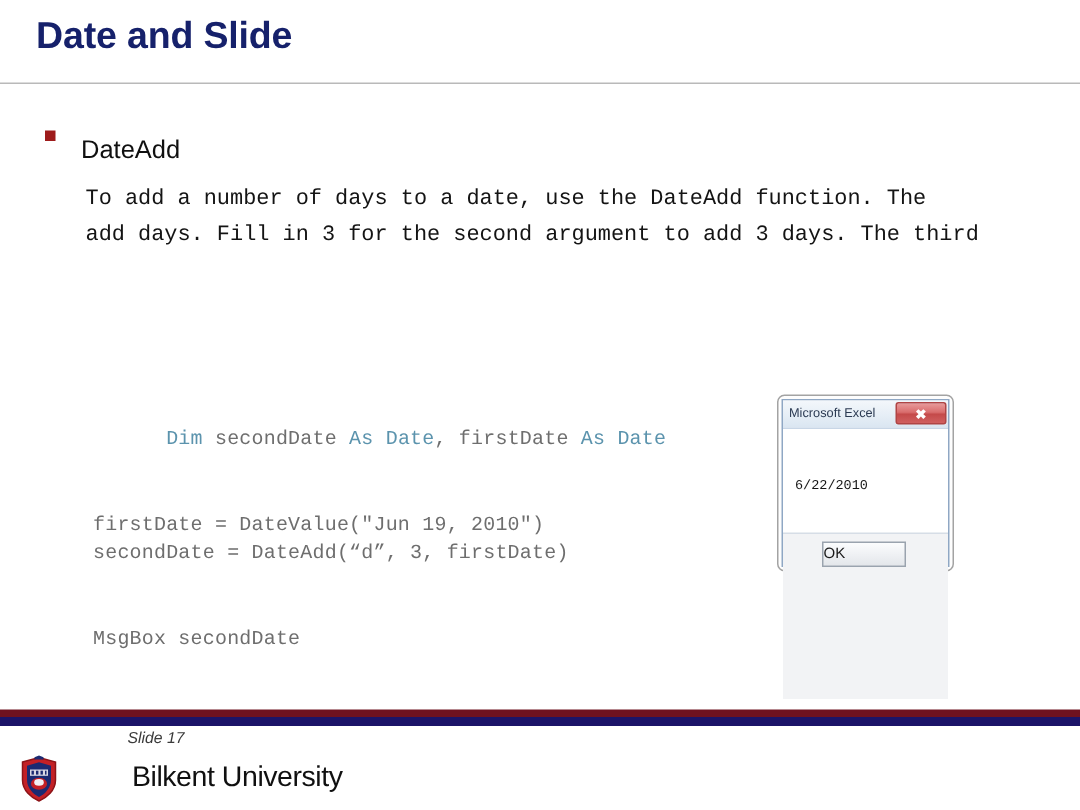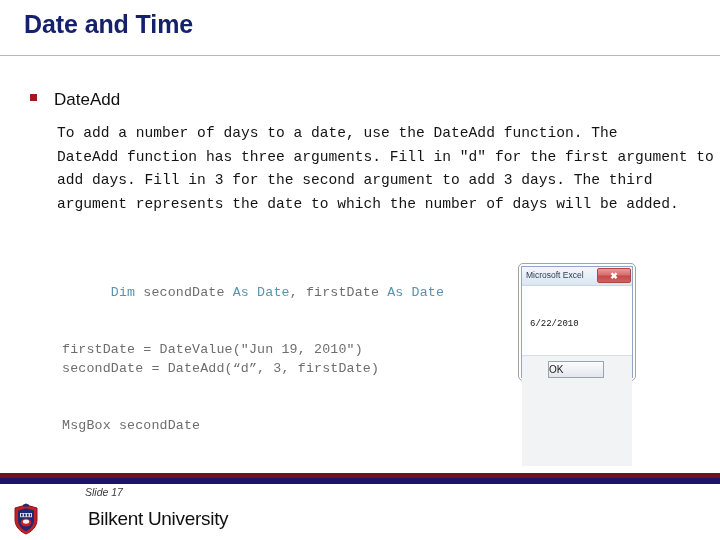--- a/index.html
+++ b/index.html
@@ -45,21 +45,21 @@
     height: 1px;
     background: #b9b9b9;
   }
 
   
   .bullet-row {
     position: absolute;
     left: 30px;
     top: 90px;
     display: flex;
-    align-items: center;
+    align-items: flex-start;
   }
   .bullet-mark {
     width: 7px;
     height: 7px;
     background: #9e1b1b;
     display: inline-block;
     margin-right: 17px;
     position: relative;
     top: -3px;
     flex: none;
@@ -230,34 +230,32 @@
     white-space: nowrap;
     margin-left: 44px;
   }
 </style>
 </head>
 <body>
 
 <div class="slide">
 
   <div class="title-area">
-    <div class="slide-title">Date and Time</div>
+    <div class="slide-title">Date and Slide</div>
     <div class="title-rule"></div>
   </div>
 
   <div class="bullet-row">
     <span class="bullet-mark"></span>
     <span class="bullet-text">DateAdd</span>
   </div>
 
   <div class="body-para">
     <span>To add a number of days to a date, use the DateAdd function. The</span>
-    <span>DateAdd function has three arguments. Fill in "d" for the first argument to</span>
     <span>add days. Fill in 3 for the second argument to add 3 days. The third</span>
-    <span>argument represents the date to which the number of days will be added.</span>
   </div>
 
   <div class="code-block">
     <div class="code-line">
       <span class="kw">Dim</span><span> secondDate </span><span class="kw">As Date</span><span>, firstDate </span><span class="kw">As Date</span>
     </div>
     <div class="code-gap"></div>
     <div class="code-line">firstDate = DateValue("Jun 19, 2010")</div>
     <div class="code-line">secondDate = DateAdd(“d”, 3, firstDate)</div>
     <div class="code-gap"></div>

